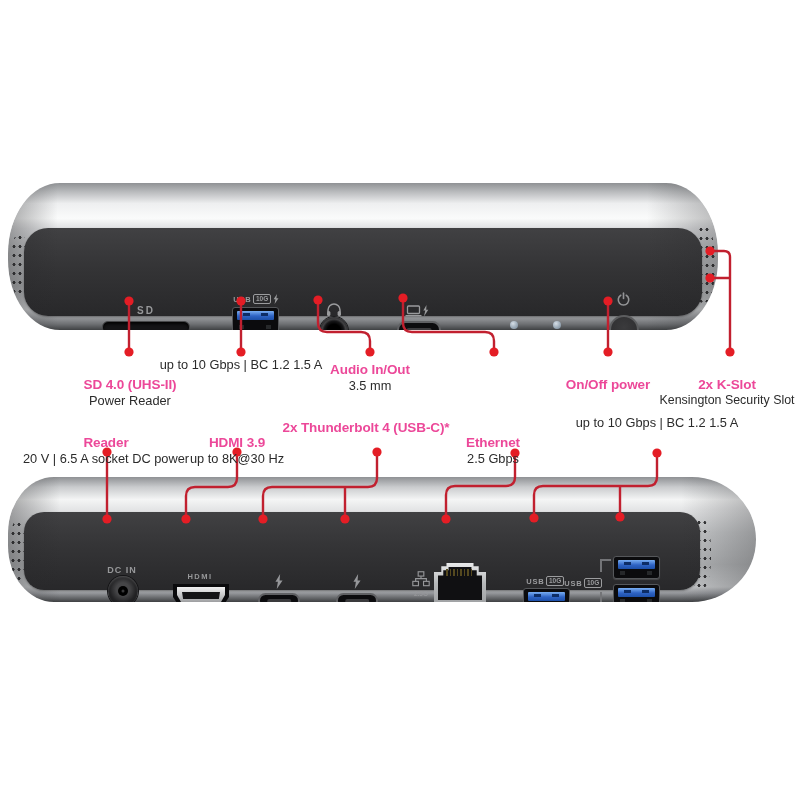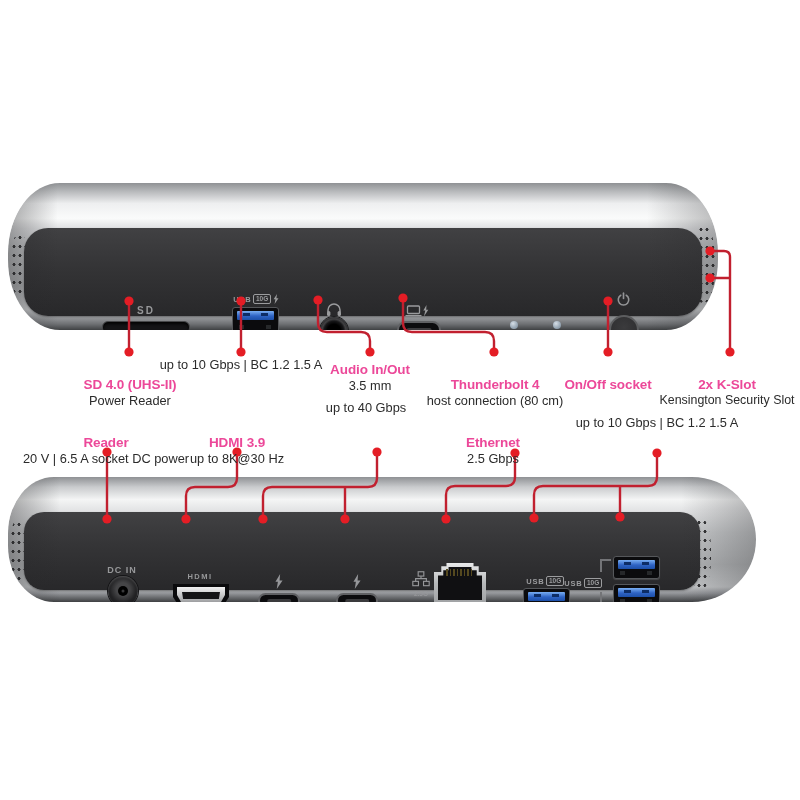--- a/index.html
+++ b/index.html
@@ -246,42 +246,38 @@
     <div class="t">SD 4.0 (UHS-II)</div>
     <div class="s">Power Reader</div>
   </div>
   <div class="clabel" style="left:241px;top:357px;">
     <div class="s">up to 10 Gbps | BC 1.2 1.5 A</div>
   </div>
   <div class="clabel" style="left:370px;top:342px;">
     <div class="t">Audio In/Out</div>
     <div class="s">3.5 mm</div>
   </div>
-  <div class="clabel" style="left:495px;top:357px;">
-    <div class="t">Thunderbolt 4</div>
-    <div class="s">host connection (80 cm)</div>
-  </div>
   <div class="clabel" style="left:608px;top:357px;">
-    <div class="t">On/Off socket</div>
+    <div class="t">On/Off power</div>
   </div>
   <div class="clabel" style="left:727px;top:357px;text-align:center;">
     <div class="t">2x K-Slot</div>
     <div class="s" style="font-size:12.4px;">Kensington Security Slot</div>
   </div>
 
   <div class="clabel" style="left:106px;top:415px;">
     <div class="t">Reader</div>
     <div class="s">20 V | 6.5 A socket DC power</div>
   </div>
   <div class="clabel" style="left:237px;top:415px;">
     <div class="t">HDMI 3.9</div>
     <div class="s">up to 8K@30 Hz</div>
   </div>
   <div class="clabel" style="left:366px;top:400px;">
-    <div class="s">up to 40 Gbps</div>
+    <div class="t">2x Thunderbolt 4 (USB-C)*</div>
   </div>
   <div class="clabel" style="left:493px;top:415px;">
     <div class="t">Ethernet</div>
     <div class="s">2.5 Gbps</div>
   </div>
   <div class="clabel" style="left:657px;top:415px;">
     <div class="s">up to 10 Gbps | BC 1.2 1.5 A</div>
   </div>
 
 </div>

